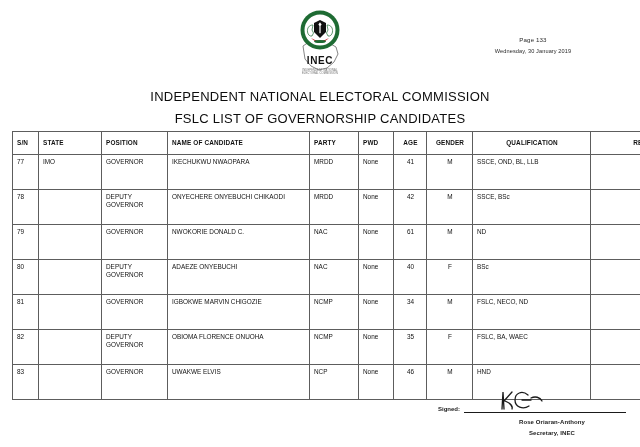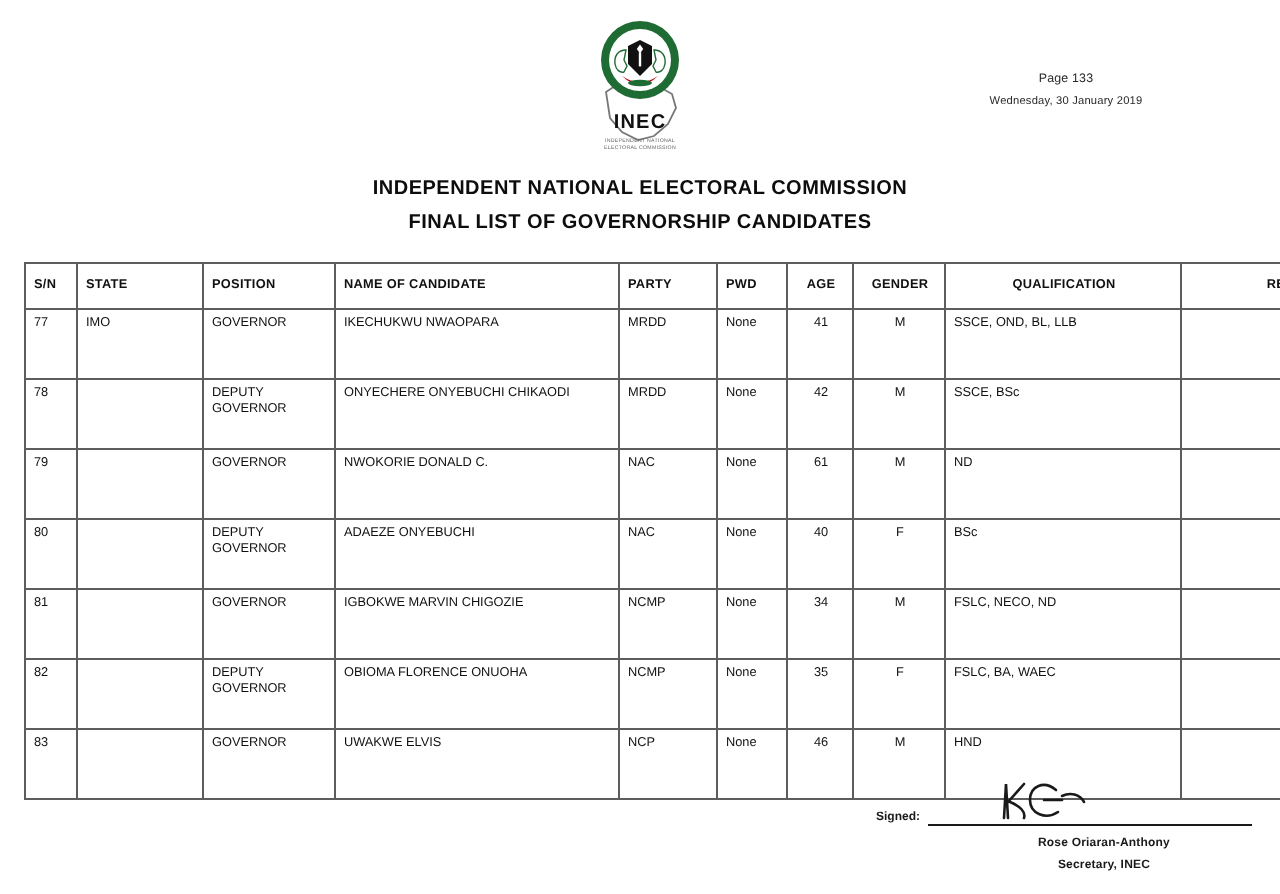--- a/index.html
+++ b/index.html
@@ -55,22 +55,22 @@
 
   
   .headings {
     position: absolute;
     top: 86px;
     left: 0;
     width: 640px;
     text-align: center;
   }
   .headings .h-line {
-    font-size: 10px;
-    font-weight: bold;
+    font-size: 13px;
+    font-weight: normal;
     letter-spacing: .25px;
     line-height: 1.72;
     color: #0d0d0d;
   }
 
   
   .table-wrap {
     position: absolute;
     top: 131px;
     left: 12px;
@@ -194,21 +194,21 @@
       <text x="31" y="56" font-family="Liberation Sans, sans-serif" font-size="10" font-weight="bold" fill="#111111" text-anchor="middle" letter-spacing="0.6">INEC</text>
 
       <text x="31" y="63" font-family="Liberation Sans, sans-serif" font-size="2.6" fill="#666666" text-anchor="middle" letter-spacing="0.15">INDEPENDENT NATIONAL</text>
       <text x="31" y="66.4" font-family="Liberation Sans, sans-serif" font-size="2.6" fill="#666666" text-anchor="middle" letter-spacing="0.15">ELECTORAL COMMISSION</text>
     </svg>
   </div>
 </div>
 
 <div class="headings">
   <div class="h-line">INDEPENDENT NATIONAL ELECTORAL COMMISSION</div>
-  <div class="h-line">FINAL LIST OF GOVERNORSHIP CANDIDATES</div>
+  <div class="h-line">FSLC LIST OF GOVERNORSHIP CANDIDATES</div>
 </div>
 
 <div class="table-wrap">
   <table class="candidates">
     <thead>
       <tr>
         <th class="c-sn">S/N</th>
         <th class="c-state">STATE</th>
         <th class="c-pos">POSITION</th>
         <th class="c-name">NAME OF CANDIDATE</th>

